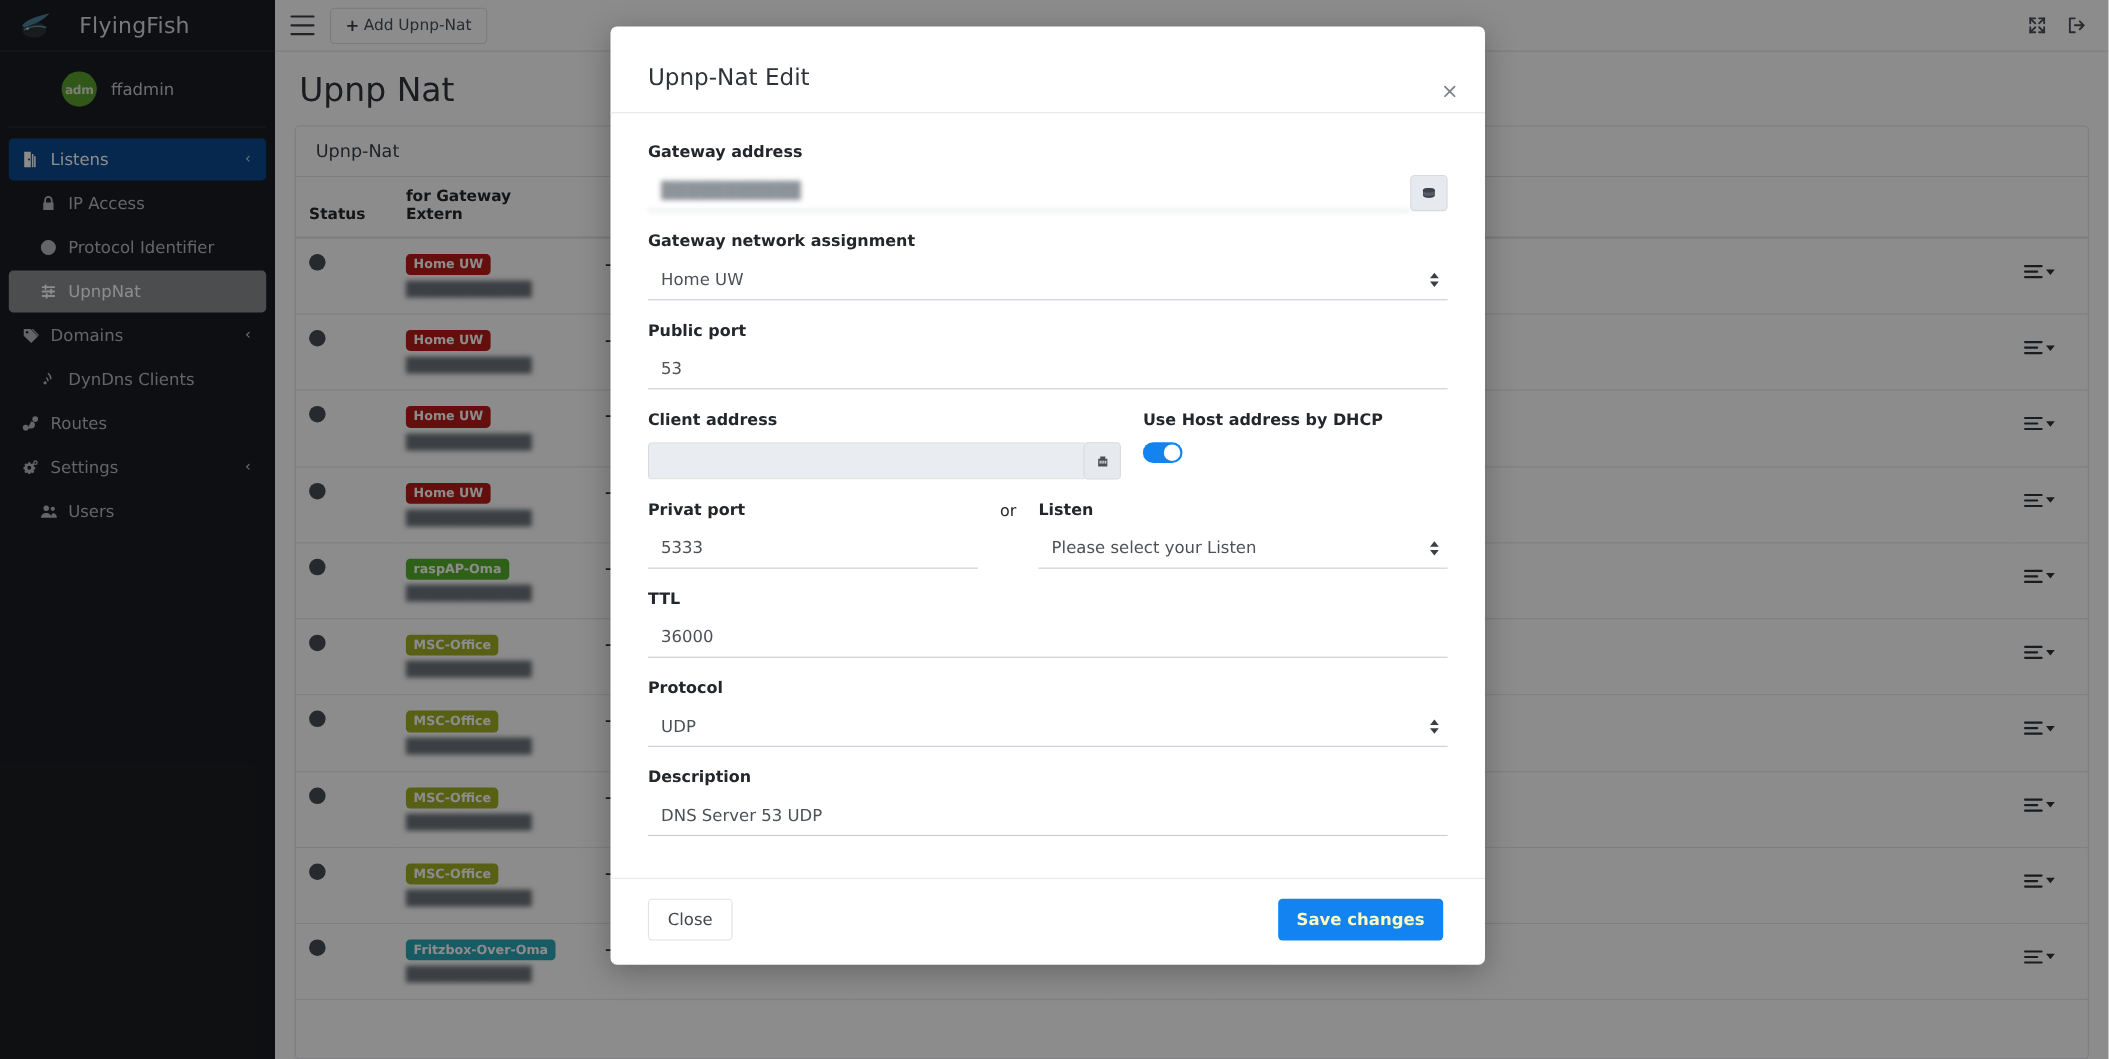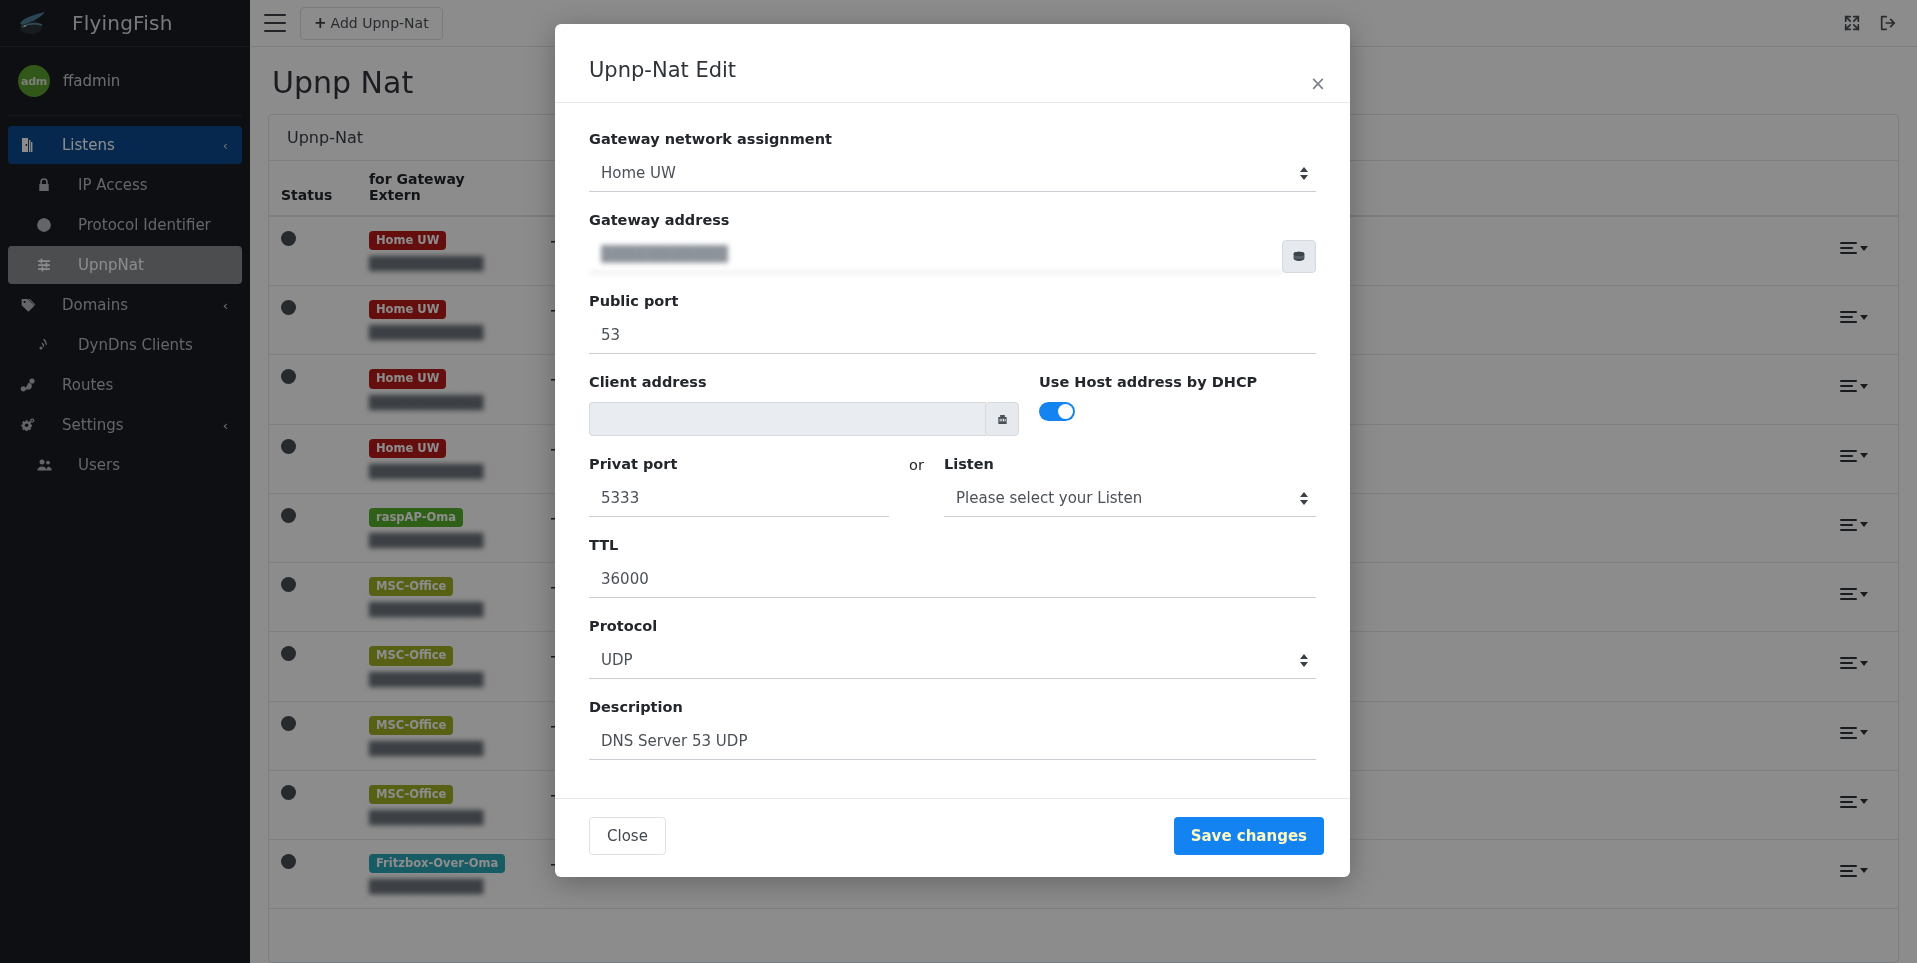--- a/index.html
+++ b/index.html
@@ -32,20 +32,21 @@
     padding: 0 16px;
     border-bottom: 1px solid #2a2e33;
   }
   .brand .logo { width: 30px; height: 26px; flex: 0 0 30px; }
   .brand .brand-text {
     font-size: 20px; color: #d8dbdf; letter-spacing: .2px;
   }
   .userbox {
     display: flex; align-items: center; gap: 13px;
     padding: 18px 16px 18px 18px;
+    margin-left: 38px;
   }
   .avatar {
     width: 32px; height: 32px; border-radius: 50%;
     background: #5a9e2f;
     display: flex; align-items: center; justify-content: center;
     color: #dfe6d8; font-size: 11px; font-weight: bold;
     letter-spacing: -0.3px; overflow: hidden;
   }
   .username { font-size: 15px; color: #c3c7cc; }
   .navsep { height: 1px; background: #2c3036; margin: 0 8px 10px 8px; }
@@ -69,21 +70,21 @@
   .nav-item.active { background: #0b4a8f; color: #fff; }
   .nav-item.active .ic { color: #fff; }
   .nav-item.current { background: #8a8d91; color: #fff; }
   .nav-item.current .ic { color: #fff; }
   .nav-item.sub { padding-left: 28px; }
   .nav-item .caret {
     position: absolute; right: 14px; top: 50%;
     transform: translateY(-50%);
     font-size: 13px; color: #cfd3d8;
   }
-  .nav-label { white-space: nowrap; margin-left: 16px; }
+  .nav-label { white-space: nowrap; }
 
   
   #main {
     flex: 1 1 auto; min-width: 0;
     display: flex; flex-direction: column;
     background: #fff;
   }
   .topbar {
     height: 47px; flex: 0 0 47px;
     display: flex; align-items: center;
@@ -197,21 +198,21 @@
     margin-top: 12px;
   }
   .modal-title { font-size: 21px; color: #2d3338; font-weight: normal; }
   .modal-x {
     position: absolute; right: 24px; top: 38px;
     font-size: 19px; color: #7a8087; background: none; border: none;
     font-family: inherit; line-height: 1;
   }
   .modal-body { padding: 28px 34px 18px 34px; }
   .modal-foot {
-    padding: 18px 26px 22px 34px;
+    padding: 18px 38px 22px 34px;
     border-top: 1px solid #e6e8ea;
     display: flex; align-items: center;
   }
   .foot-spacer { flex: 1 1 auto; }
   .btn-close {
     border: 1px solid #dfe1e5; background: #fff;
     border-radius: 4px; height: 38px; padding: 0 17px;
     font-size: 15px; color: #41464d; font-family: inherit;
   }
   .btn-save {
@@ -656,44 +657,44 @@
   <div id="modal">
 
     <div class="modal-head">
       <div class="modal-title">Upnp-Nat Edit</div>
       <button class="modal-x">×</button>
     </div>
 
     <div class="modal-body">
 
       <div class="fgroup">
-        <label class="flabel">Gateway network assignment</label>
-        <div class="fselect-wrap">
-          <select class="fselect">
-            <option>Home UW</option>
-          </select>
-          <span class="sel-caret">
-              <span class="up"></span>
-              <span class="dn"></span>
-            </span>
-        </div>
-      </div>
-
-      <div class="fgroup">
         <label class="flabel">Gateway address</label>
         <div class="input-group">
           <input class="finput blurred" value="███████████" style="">
           <span class="ig-btn">
             <svg viewBox="0 0 18 18" width="16" height="16">
               <ellipse cx="9" cy="5.6" rx="6" ry="2.4" fill="#3c434b"></ellipse>
               <path d="M3 5.6 V11 C3 12.3 5.7 13.4 9 13.4 C12.3 13.4 15 12.3 15 11 V5.6" fill="#3c434b"></path>
               <ellipse cx="9" cy="8.9" rx="6" ry="2.4" fill="#555e67"></ellipse>
               <ellipse cx="9" cy="5.6" rx="6" ry="2.4" fill="#3c434b"></ellipse>
             </svg>
           </span>
+        </div>
+      </div>
+
+      <div class="fgroup">
+        <label class="flabel">Gateway network assignment</label>
+        <div class="fselect-wrap">
+          <select class="fselect">
+            <option>Home UW</option>
+          </select>
+          <span class="sel-caret">
+              <span class="up"></span>
+              <span class="dn"></span>
+            </span>
         </div>
       </div>
 
       <div class="fgroup">
         <label class="flabel">Public port</label>
         <input class="finput" value="53" style="">
       </div>
 
       <div class="fgroup rowdhcp">
         <div class="c-addr">

